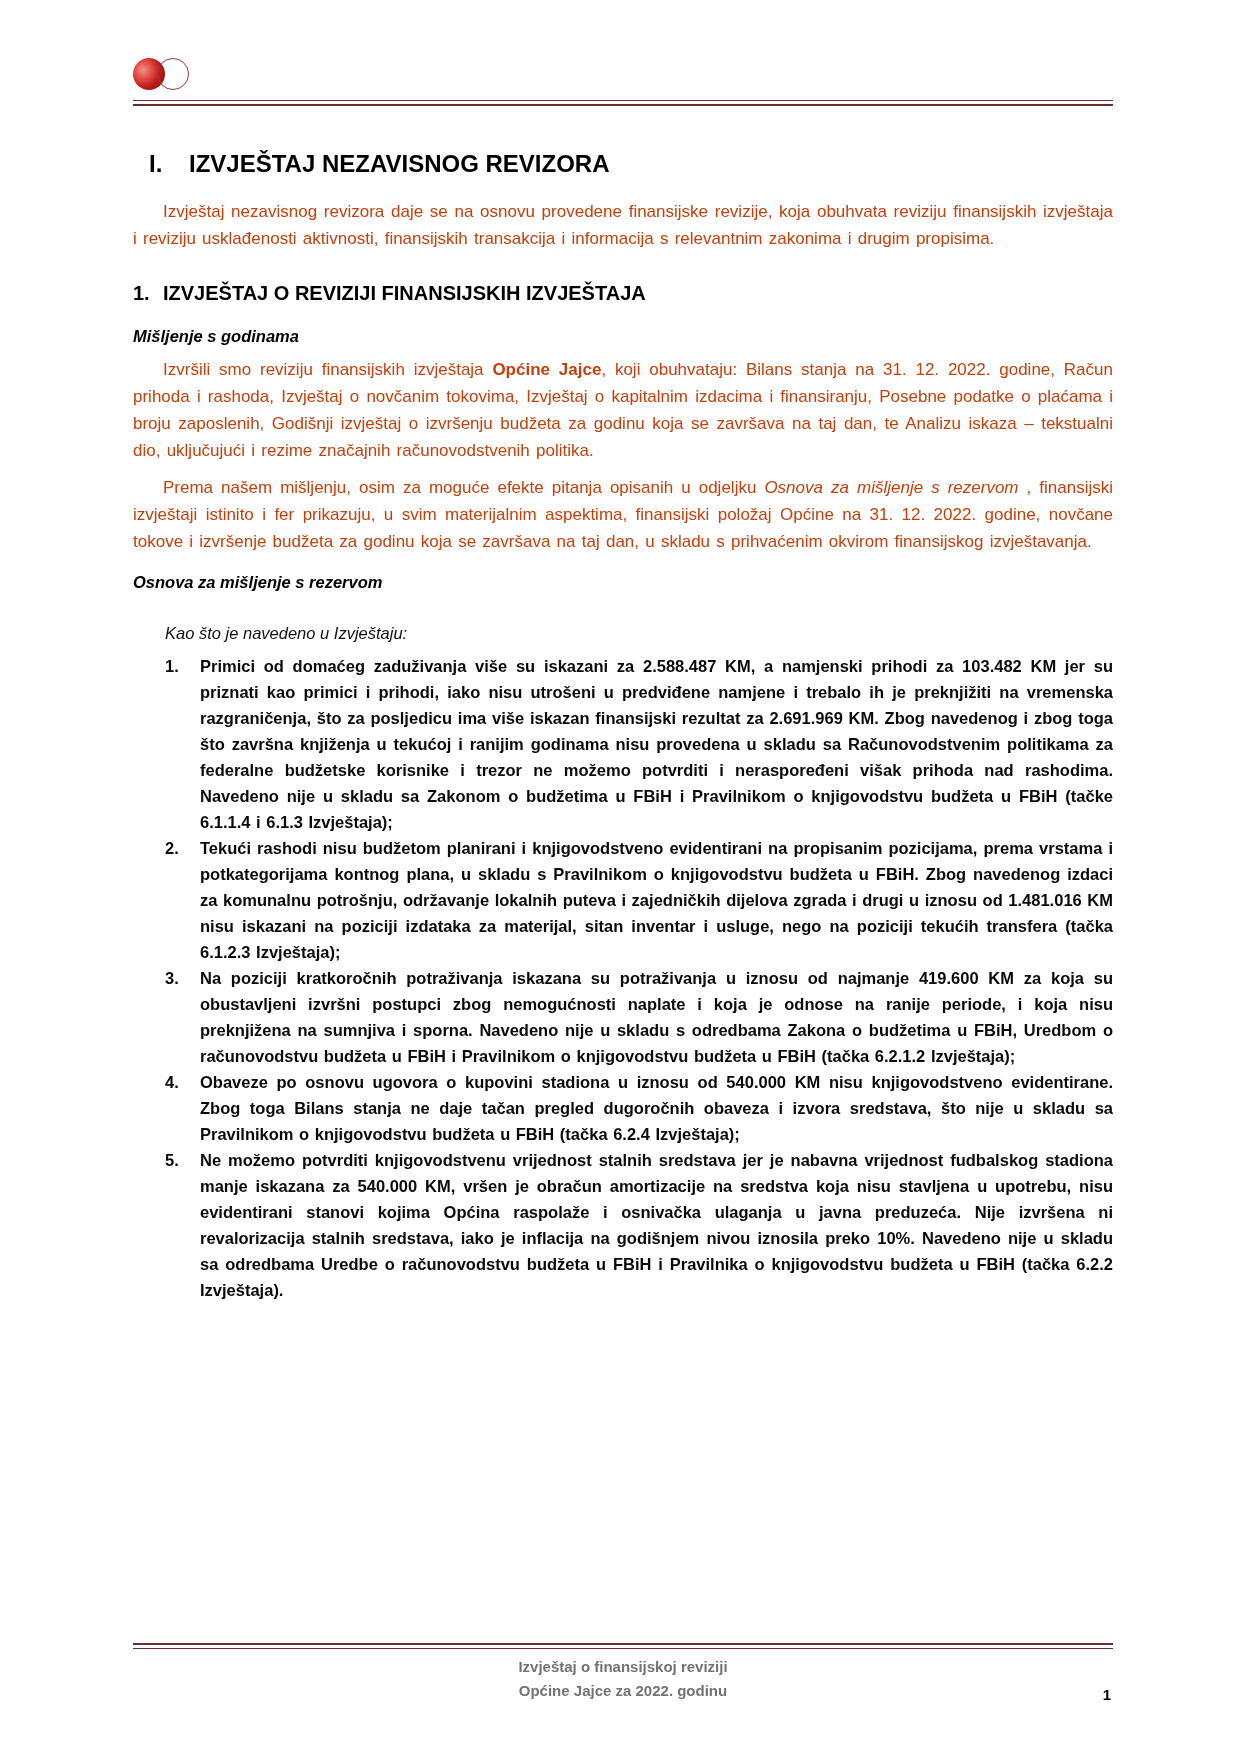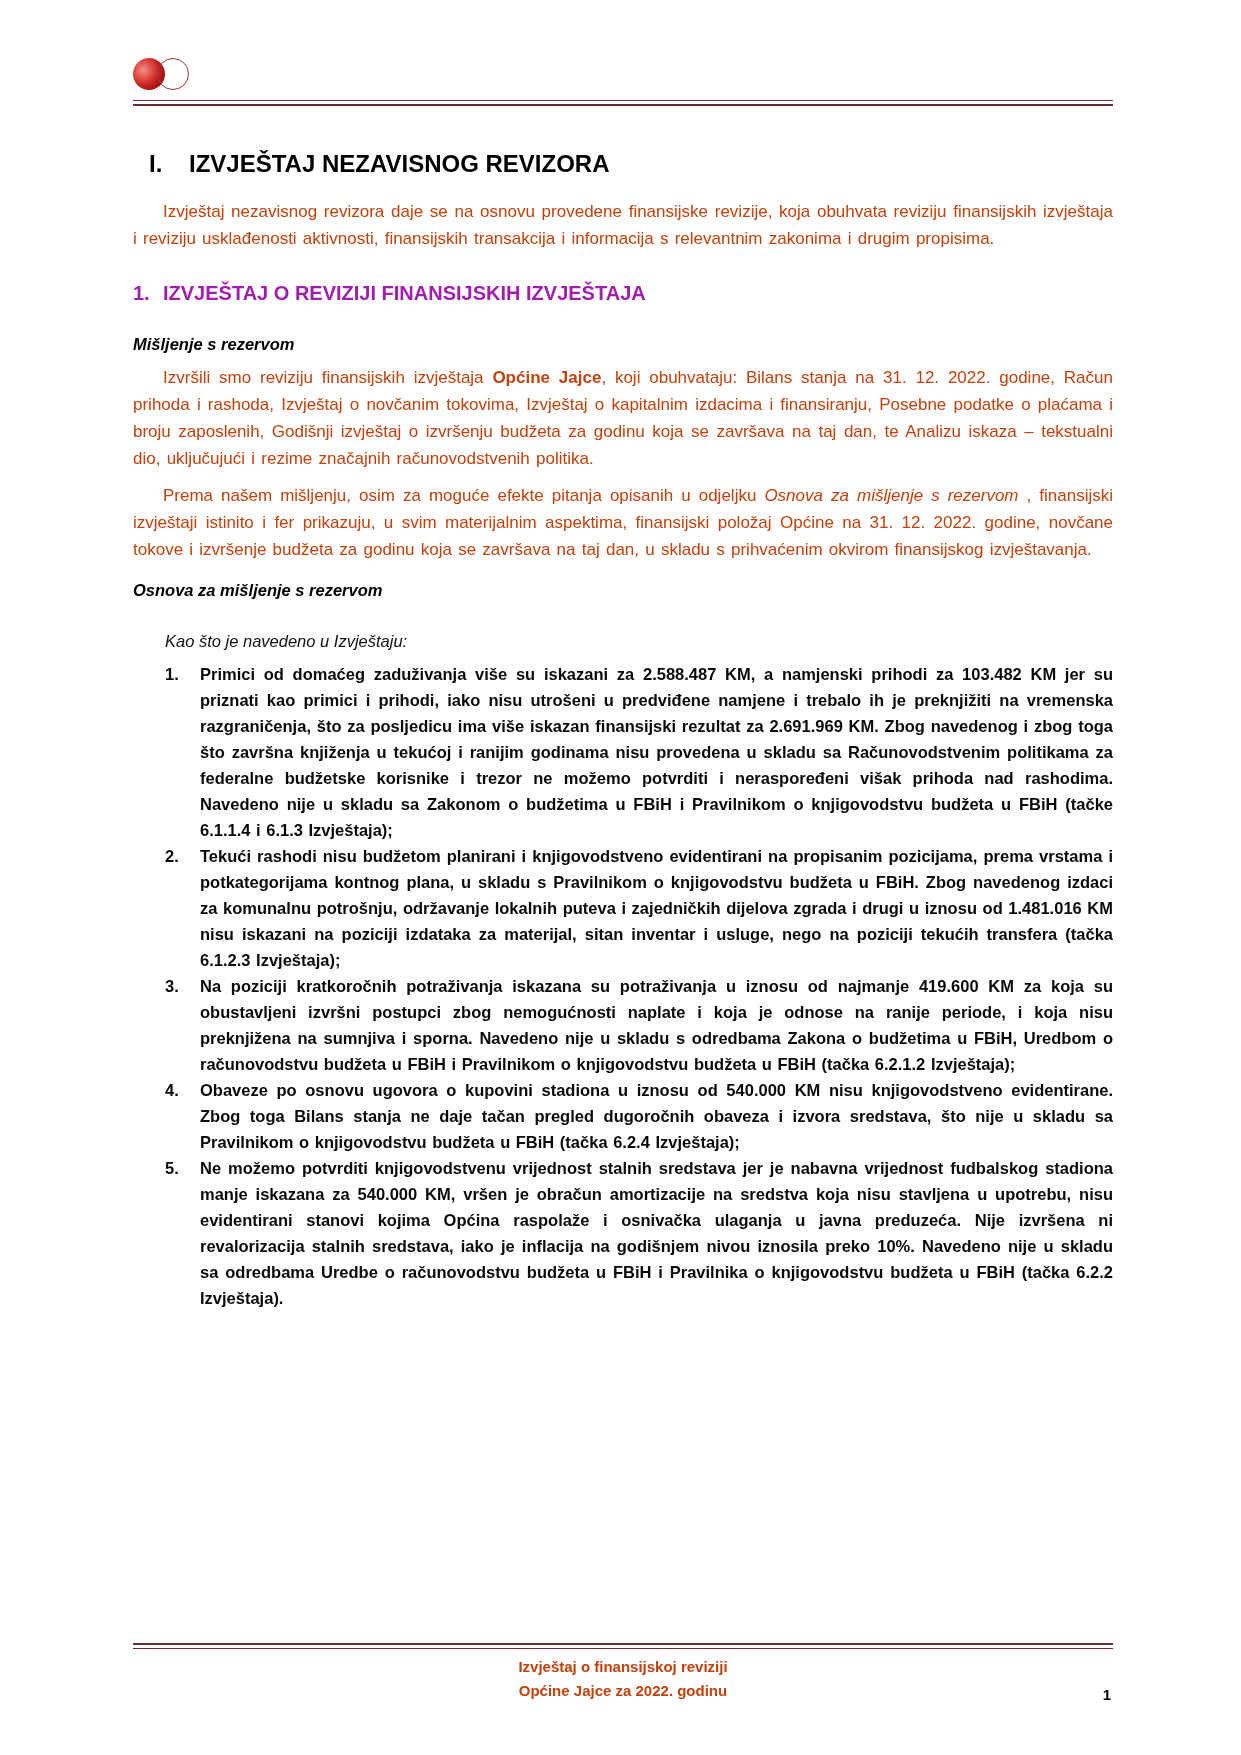--- a/index.html
+++ b/index.html
@@ -55,24 +55,24 @@
   
   h1.report-title {
     margin: 44px 0 20px 16px;
     font-size: 24px;
     font-weight: bold;
     color: #000;
     letter-spacing: 0px;
   }
   h1.report-title .h-num { display: inline-block; width: 40px; }
   h2.section-title {
-    margin: 30px 0 30px 0;
+    margin: 30px 0 22px 0;
     font-size: 20px;
     font-weight: bold;
-    color: #a21caf;
+    color: #000000;
   }
   h2.section-title .h-num { display: inline-block; width: 30px; }
   h3.sub-heading {
     margin: 18px 0 10px 0;
     font-size: 16.5px;
     font-weight: bold;
     font-style: italic;
     color: #000;
   }
   
@@ -122,21 +122,21 @@
   }
   .footer-row {
     position: relative;
     margin-top: 6px;
   }
   .footer-center {
     text-align: center;
     font-size: 15px;
     font-weight: bold;
     line-height: 24px;
-    color: #c2410c;
+    color: #737373;
   }
   .page-num {
     position: absolute;
     right: 2px;
     bottom: 0;
     font-size: 15px;
     font-weight: bold;
     color: #000;
   }
 </style>
@@ -154,21 +154,21 @@
   </header>
 
   <main>
 
     <h1 class="report-title"><span class="h-num">I.</span><span>IZVJEŠTAJ NEZAVISNOG REVIZORA</span></h1>
 
     <p class="body-para">Izvještaj nezavisnog revizora daje se na osnovu provedene finansijske revizije, koja obuhvata reviziju finansijskih izvještaja i reviziju usklađenosti aktivnosti, finansijskih transakcija i informacija s relevantnim zakonima i drugim propisima.</p>
 
     <h2 class="section-title"><span class="h-num">1.</span><span>IZVJEŠTAJ O REVIZIJI FINANSIJSKIH IZVJEŠTAJA</span></h2>
 
-    <h3 class="sub-heading">Mišljenje s rezervom</h3>
+    <h3 class="sub-heading">Mišljenje s godinama</h3>
 
     <p class="body-para"><span>Izvršili smo reviziju finansijskih izvještaja </span><b>Općine Jajce</b><span>, koji obuhvataju: Bilans stanja na 31. 12. 2022. godine, Račun prihoda i rashoda, Izvještaj o novčanim tokovima, Izvještaj o kapitalnim izdacima i finansiranju, Posebne podatke o plaćama i broju zaposlenih, Godišnji izvještaj o izvršenju budžeta za godinu koja se završava na taj dan, te Analizu iskaza – tekstualni dio, uključujući i rezime značajnih računovodstvenih politika.</span></p>
 
     <p class="body-para"><span>Prema našem mišljenju, osim za moguće efekte pitanja opisanih u odjeljku </span><i>Osnova za mišljenje s rezervom</i><span> , finansijski izvještaji istinito i fer prikazuju, u svim materijalnim aspektima, finansijski položaj Općine na 31. 12. 2022. godine, novčane tokove i izvršenje budžeta za godinu koja se završava na taj dan, u skladu s prihvaćenim okvirom finansijskog izvještavanja.</span></p>
 
     <h3 class="sub-heading">Osnova za mišljenje s rezervom</h3>
 
     <p class="lead-italic">Kao što je navedeno u Izvještaju:</p>
 
     <ol class="findings">

